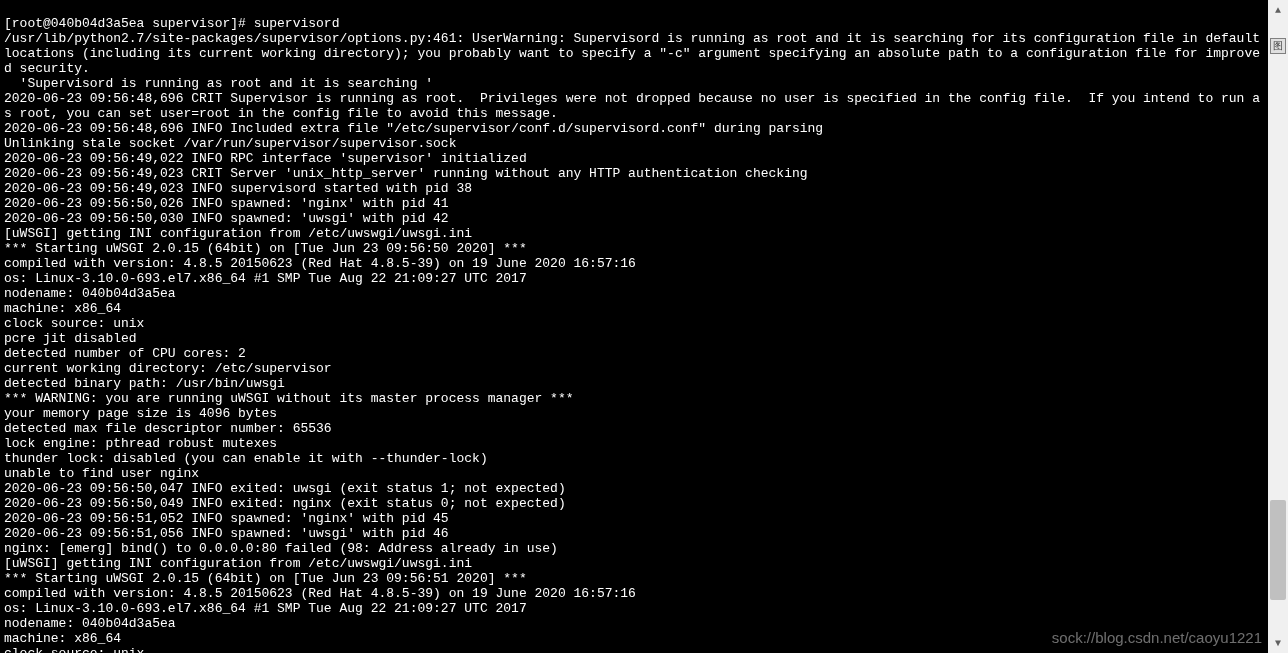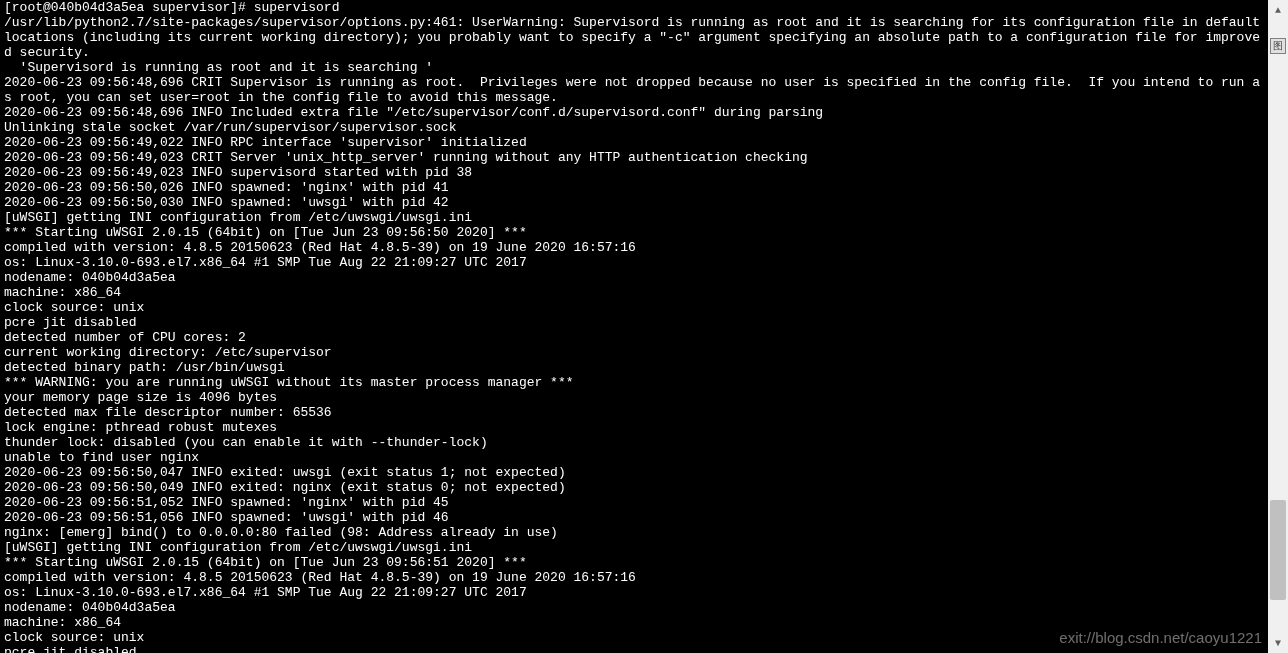--- a/index.html
+++ b/index.html
@@ -1,18 +1,18 @@
 <!DOCTYPE html>
 <html><head>
   <meta charset="utf-8">
   <style>
     * { margin: 0; padding: 0; box-sizing: border-box; }
     html, body { width: 1288px; height: 653px; overflow: hidden; }
     body { background: #000; font-family: Consolas, 'Courier New', monospace; font-size: 13px; line-height: 15px; color: #fff; position: relative; }
-    .terminal { padding: 0 4px; width: 1268px; height: 653px; overflow: hidden; white-space: pre-wrap; word-break: break-all; }
+    .terminal { padding: 16px 4px; width: 1268px; height: 653px; overflow: hidden; white-space: pre-wrap; word-break: break-all; }
     .line { display: block; }
     .scrollbar { position: absolute; right: 0; top: 0; width: 20px; height: 653px; background: #f0f0f0; display: flex; flex-direction: column; align-items: center; }
     .scrollbar .arrow { width: 20px; height: 20px; display: flex; align-items: center; justify-content: center; color: #606060; font-size: 10px; background: #f0f0f0; cursor: pointer; }
     .scrollbar .track { flex: 1; width: 20px; background: #f0f0f0; position: relative; }
     .scrollbar .thumb { position: absolute; left: 2px; width: 16px; background: #c0c0c0; height: 100px; top: 480px; border-radius: 2px; }
     .tu-icon { position: absolute; right: 2px; top: 38px; width: 16px; height: 16px; background: #e0e0e0; border: 1px solid #808080; font-size: 10px; display: flex; align-items: center; justify-content: center; color: #404040; }
     .watermark { position: absolute; right: 26px; bottom: 8px; color: rgba(200,200,200,0.55); font-family: 'Microsoft YaHei', Arial, sans-serif; font-size: 15px; pointer-events: none; }
   </style>
 </head>
 <body>
@@ -22,13 +22,13 @@
 <div class="scrollbar">
   <div class="arrow">▲</div>
   <div class="track">
     <div class="thumb"></div>
   </div>
   <div class="arrow">▼</div>
 </div>
 
 <div class="tu-icon">图</div>
 
-<div class="watermark">exit://blog.csdn.net/caoyu1221</div>
+<div class="watermark">sock://blog.csdn.net/caoyu1221</div>
 
 </body></html>

